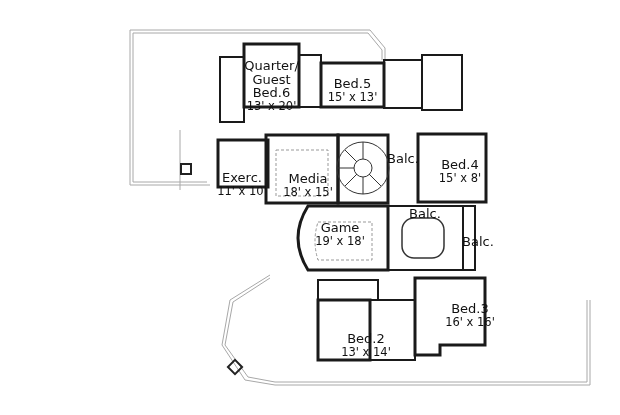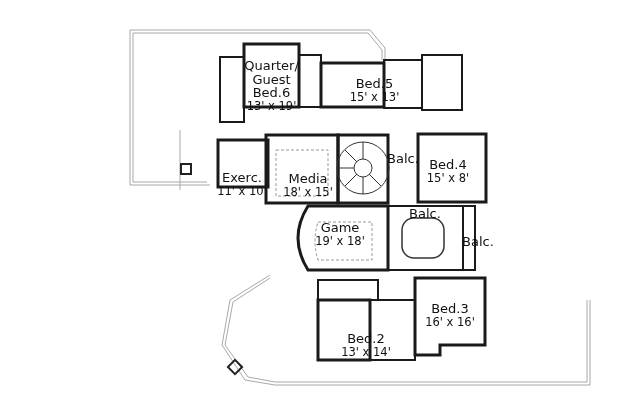--- a/index.html
+++ b/index.html
@@ -74,30 +74,30 @@
   <g fill="none" stroke="#999" stroke-width="1" stroke-dasharray="3,2">
     <rect x="276" y="150" width="52" height="46"></rect>
     <path d="M318,222 L372,222 L372,260 L318,260 Q312,241 318,222 Z"></path>
   </g>
 </svg>
 
 <div class="lbl" style="left:244px;top:59px;width:55px;">
   <div class="name">Quarter/</div>
   <div class="name">Guest</div>
   <div class="name">Bed.6</div>
-  <div class="dim">13' x 19'</div>
+  <div class="dim">13' x 20'</div>
 </div>
-<div class="lbl" style="left:321px;top:77px;width:63px;padding-left:22px;">
+<div class="lbl" style="left:321px;top:77px;width:63px;">
   <div class="name">Bed.5</div>
   <div class="dim">15' x 13'</div>
 </div>
 <div class="lbl" style="left:386px;top:152px;width:34px;">
   <div class="name">Balc.</div>
 </div>
-<div class="lbl" style="left:414px;top:158px;width:68px;">
+<div class="lbl" style="left:426px;top:158px;width:68px;">
   <div class="name">Bed.4</div>
   <div class="dim">15' x 8'</div>
 </div>
 <div class="lbl" style="left:216px;top:151px;width:52px;margin-top:20px;">
   <div class="name">Exerc.</div>
   <div class="dim">11' x 10'</div>
 </div>
 <div class="lbl" style="left:266px;top:172px;width:84px;">
   <div class="name">Media</div>
   <div class="dim">18' x 15'</div>
@@ -105,20 +105,20 @@
 <div class="lbl" style="left:305px;top:221px;width:70px;">
   <div class="name">Game</div>
   <div class="dim">19' x 18'</div>
 </div>
 <div class="lbl" style="left:405px;top:207px;width:40px;">
   <div class="name">Balc.</div>
 </div>
 <div class="lbl" style="left:458px;top:235px;width:40px;">
   <div class="name">Balc.</div>
 </div>
-<div class="lbl" style="left:417px;top:302px;width:66px;">
+<div class="lbl" style="left:417px;top:302px;width:66px;padding-left:20px;">
   <div class="name">Bed.3</div>
   <div class="dim">16' x 16'</div>
 </div>
 <div class="lbl" style="left:318px;top:332px;width:56px;padding-left:20px;">
   <div class="name">Bed.2</div>
   <div class="dim">13' x 14'</div>
 </div>
 
 </body></html>

